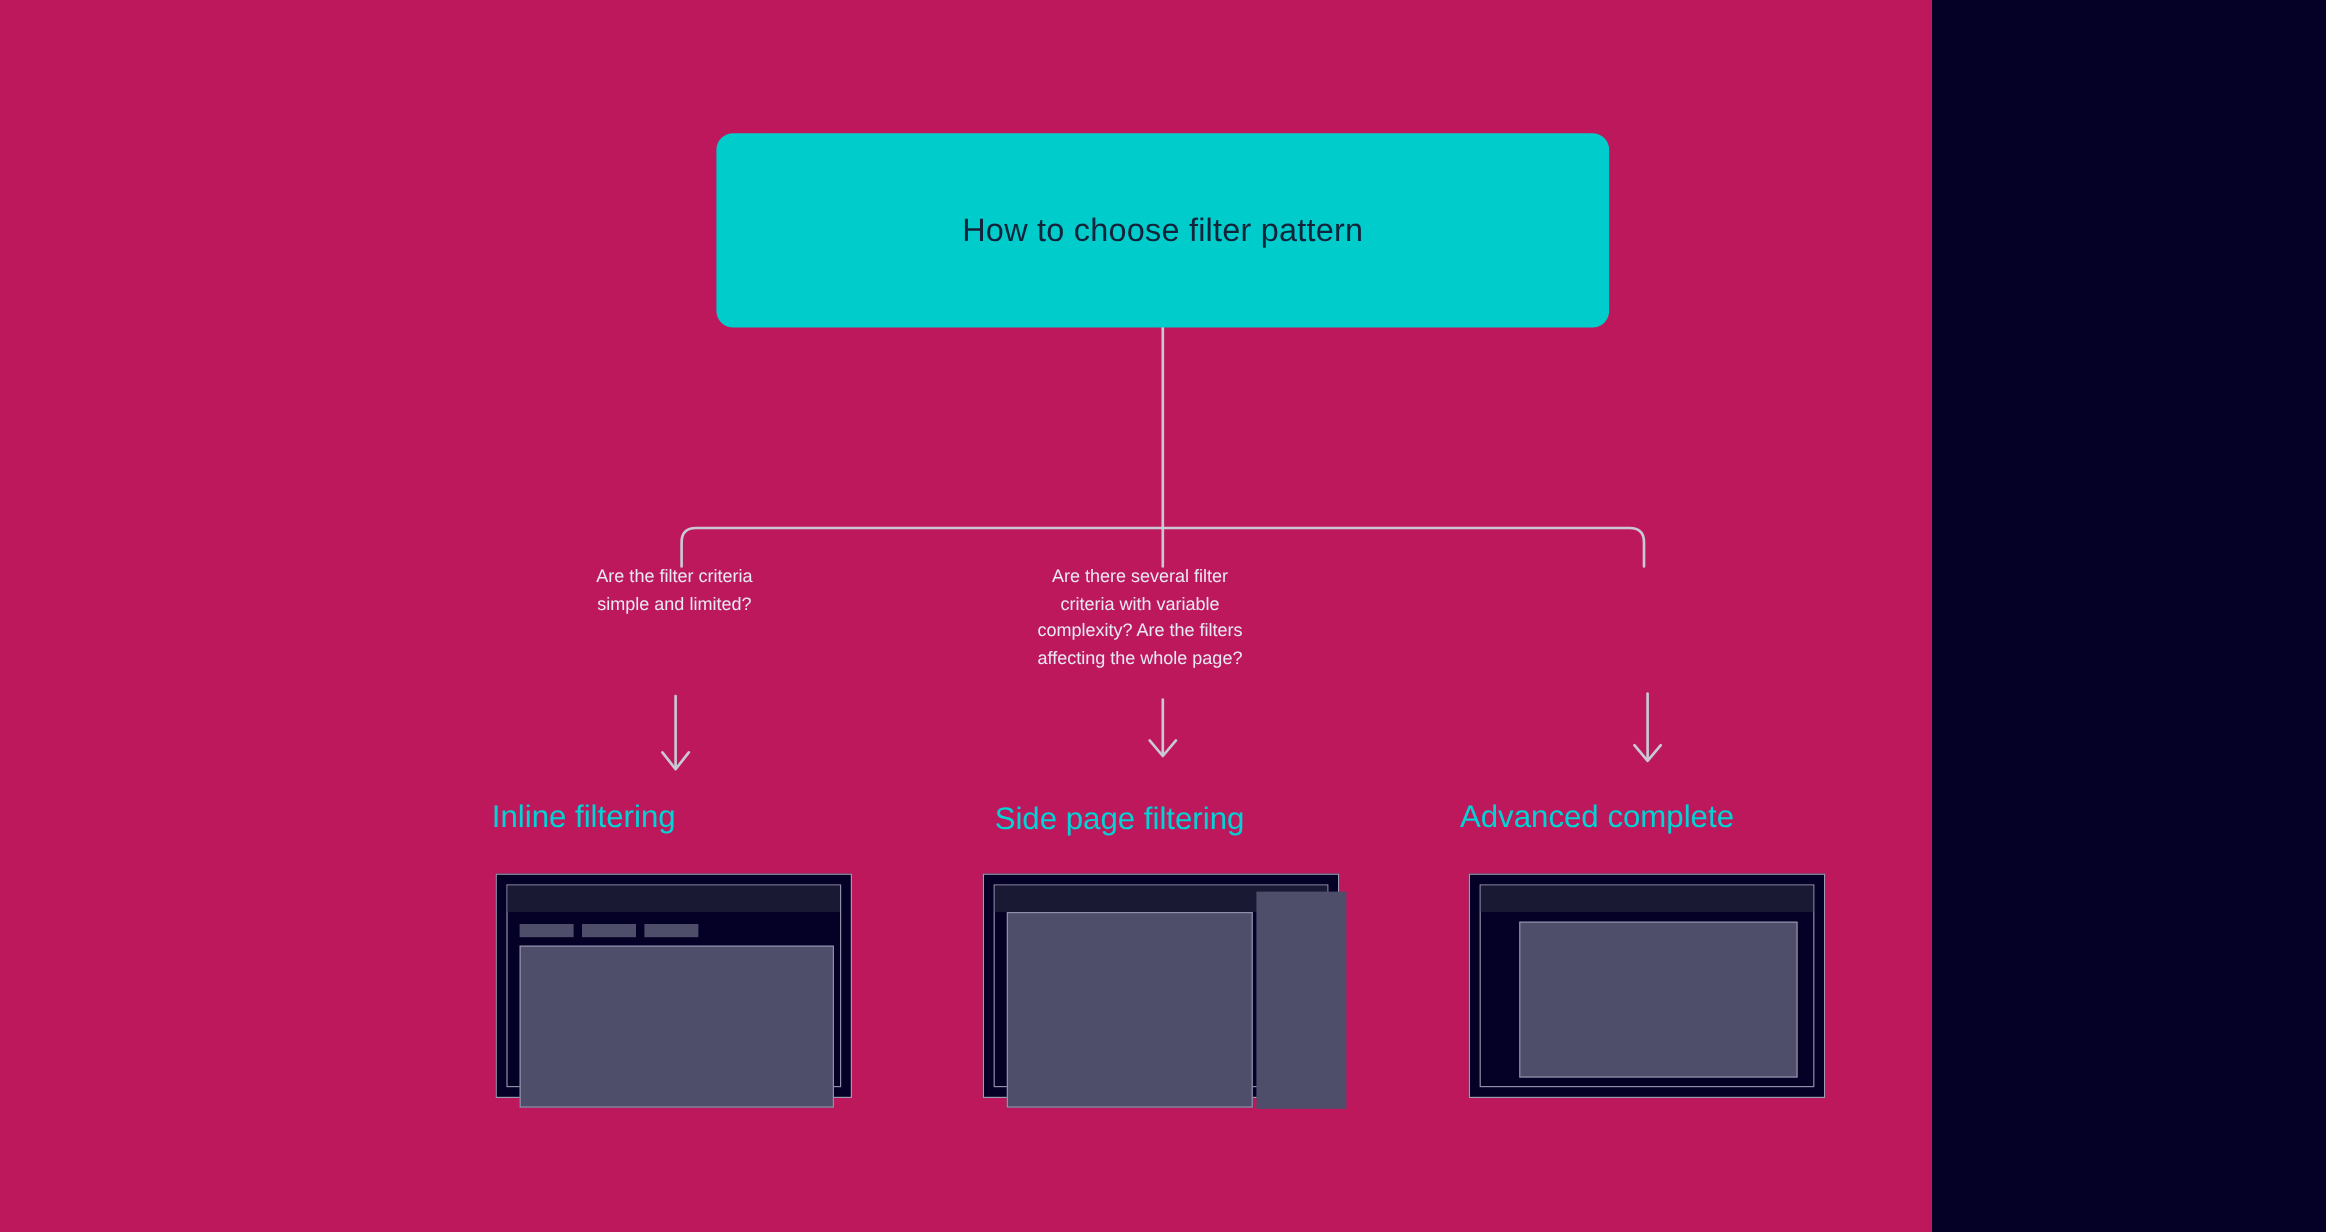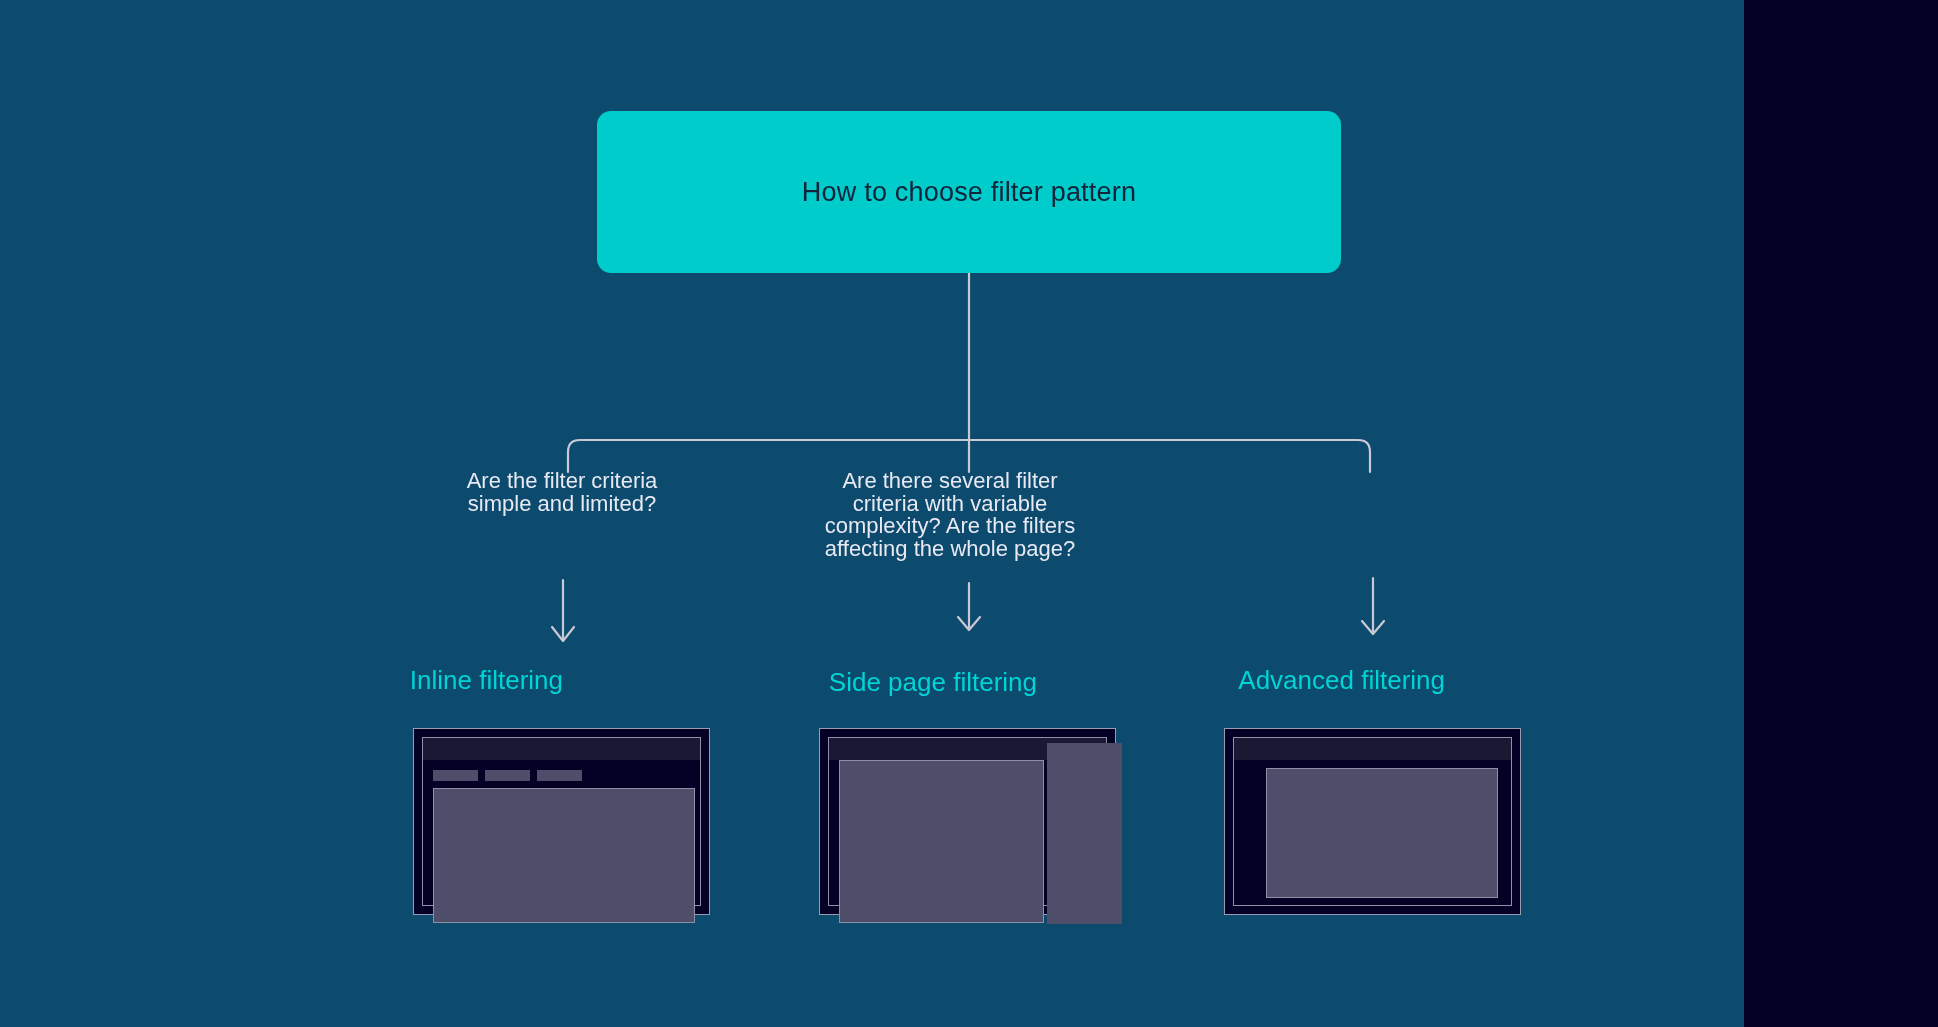--- a/index.html
+++ b/index.html
@@ -8,23 +8,23 @@
   html, body {
     width: 1938px;
     height: 1027px;
     background: #040026;
     overflow: hidden;
     font-family: "Liberation Sans", sans-serif;
   }
 
   #canvas {
     position: relative;
-    width: 1744px;
+    width: 1610px;
     height: 1027px;
-    background: #0c4a6e;
+    background: #be185d;
   }
 
   
   #connectors {
     position: absolute;
     left: 0; top: 0;
     width: 1938px;
     height: 1027px;
     pointer-events: none;
   }
@@ -57,21 +57,21 @@
     width: 420px;
     display: flex;
     flex-direction: column;
     align-items: center;
   }
   #branch-inline       { left: 352px; }
   #branch-sidepanel    { left: 740px; }
   #branch-advanced     { left: 1065px; }
 
   .question {
-    font-size: 22px;
+    font-size: 15px;
     line-height: 22.5px;
     color: #e8e9f2;
     text-align: center;
     white-space: pre-line;
     font-family: "Liberation Sans", sans-serif;
   }
 
   
   .outcome {
     position: absolute;
@@ -202,21 +202,21 @@
 
   <div class="thumb" id="thumb-sidepanel">
     <div class="thumb-inner">
       <div class="thumb-header"></div>
       <div class="panel-fill main-area"></div>
     </div>
     <div class="panel-fill side-area"></div>
   </div>
 
 
-  <div class="outcome" id="outcome-advanced">Advanced filtering</div>
+  <div class="outcome" id="outcome-advanced">Advanced complete</div>
 
   <div class="thumb" id="thumb-advanced">
     <div class="thumb-inner">
       <div class="thumb-header"></div>
       <div class="panel-fill modal-area"></div>
     </div>
   </div>
 
 </div>
 

